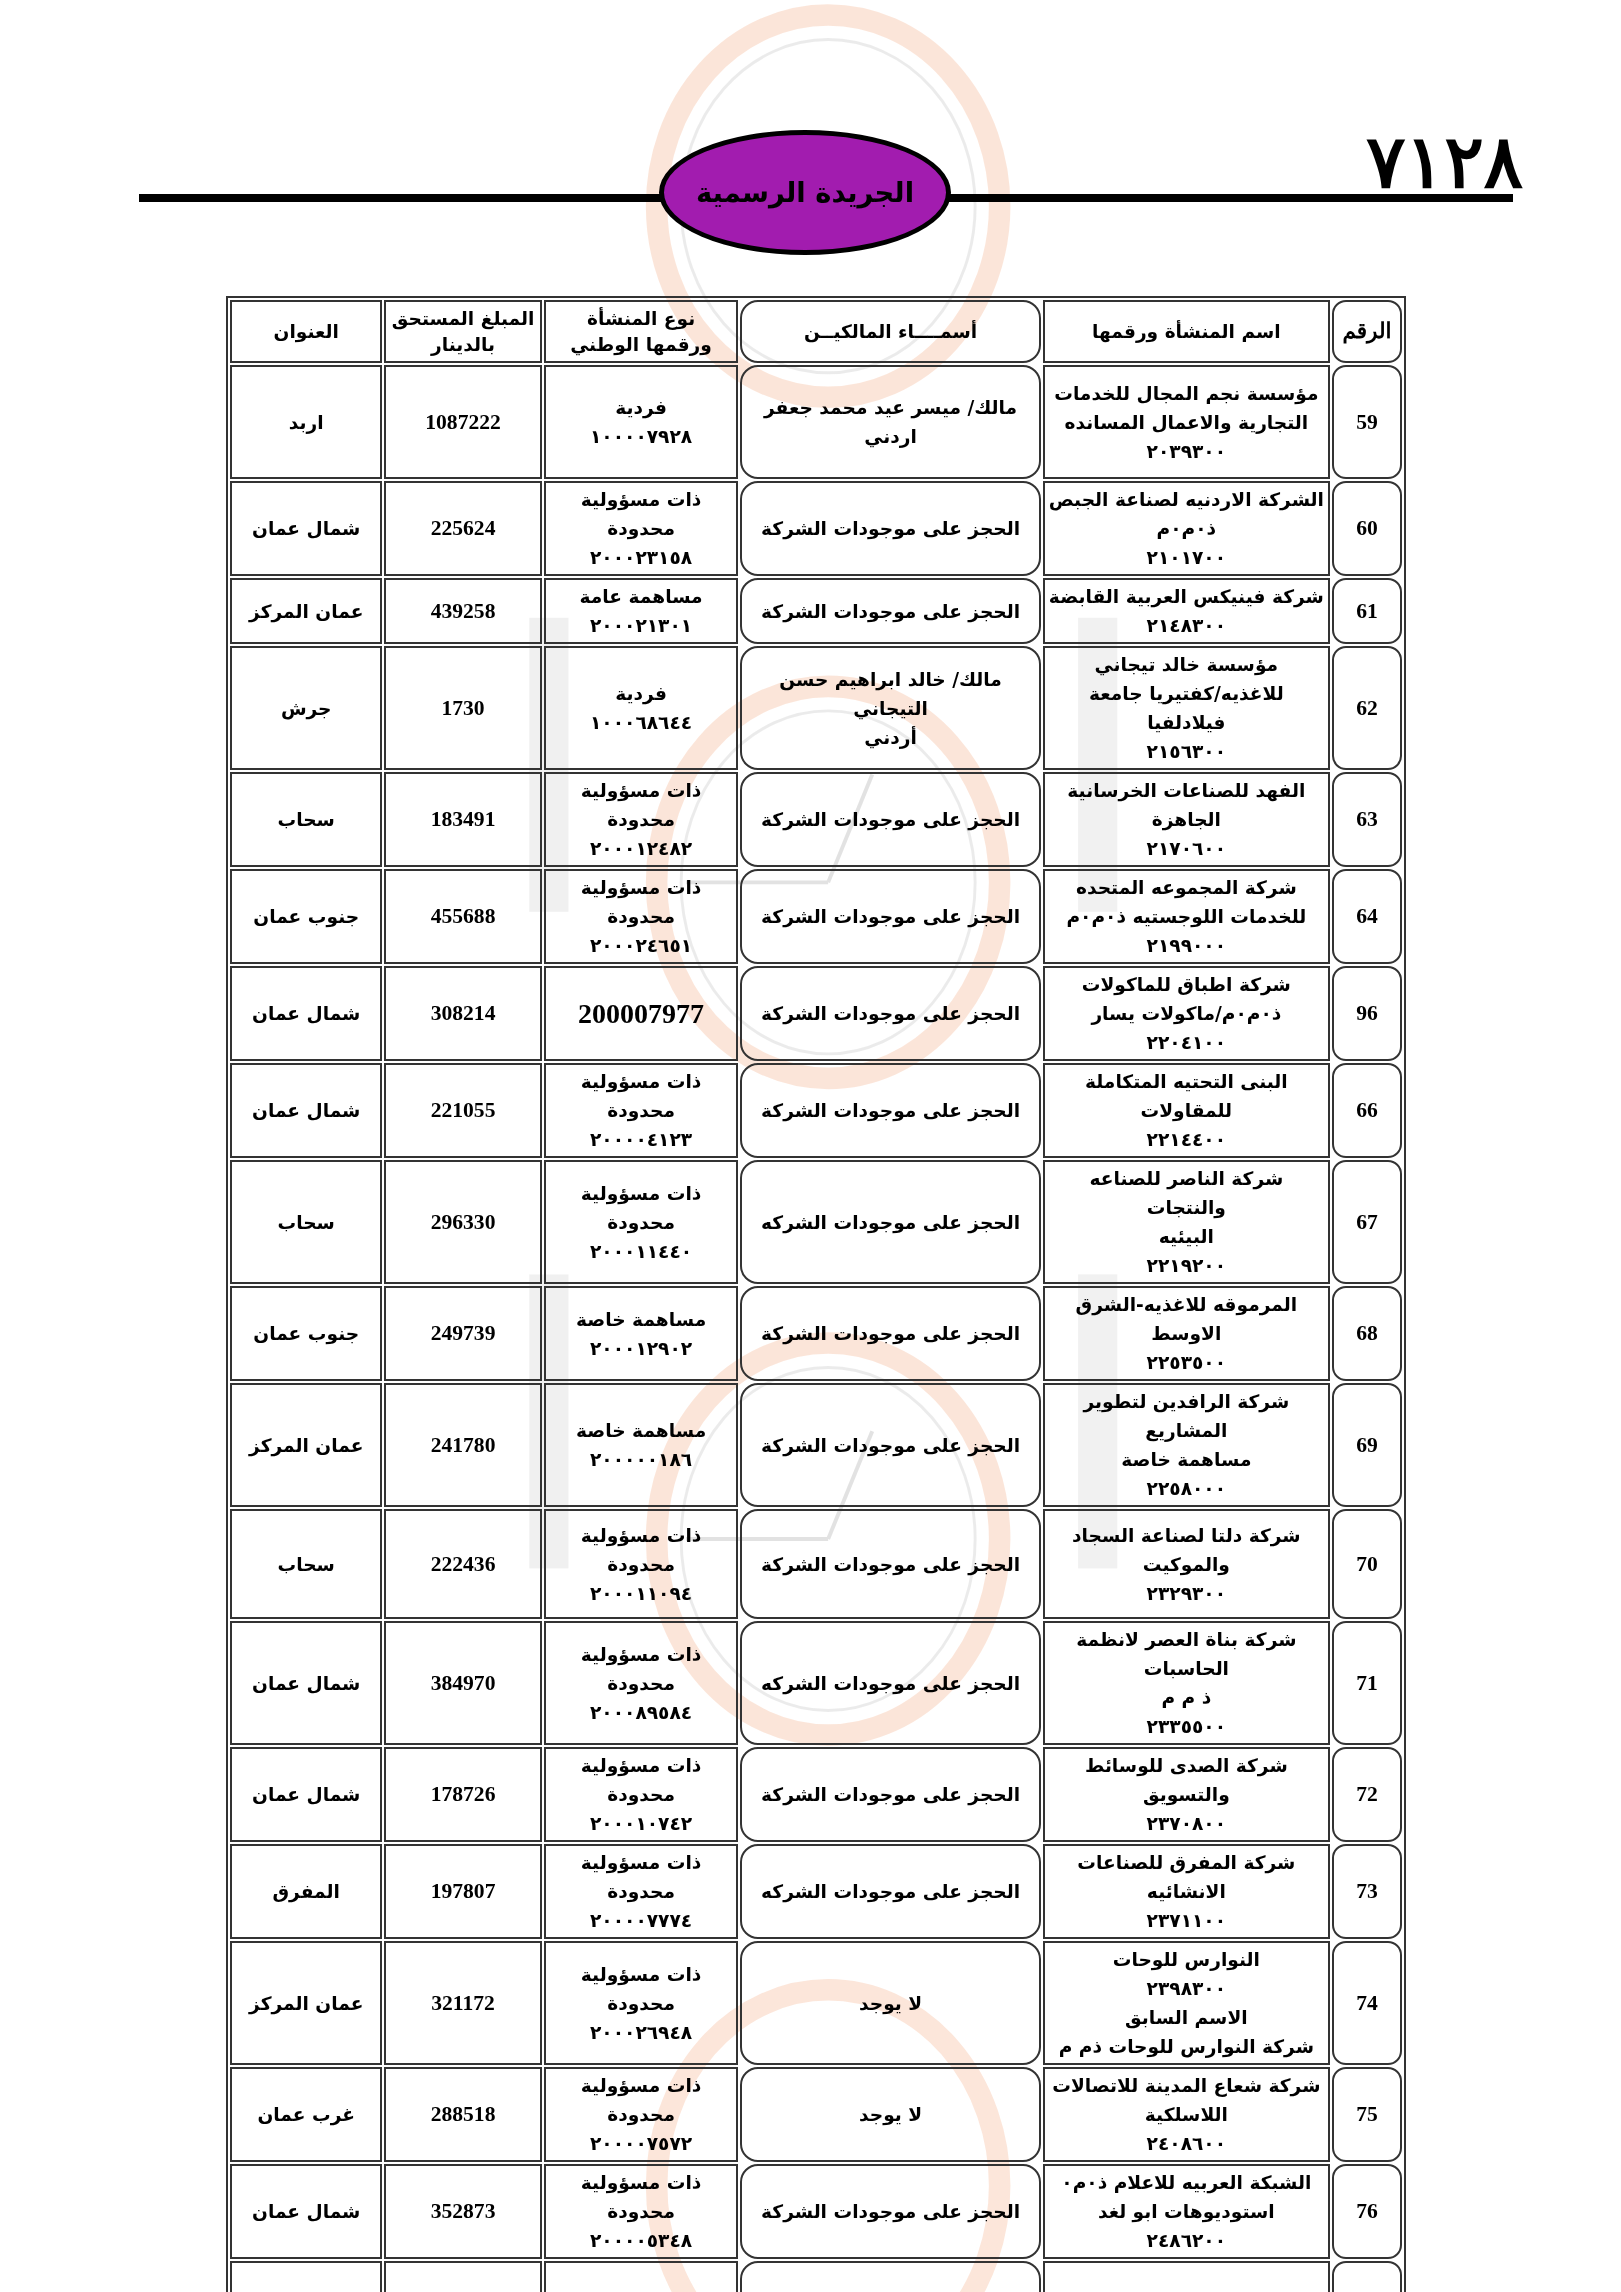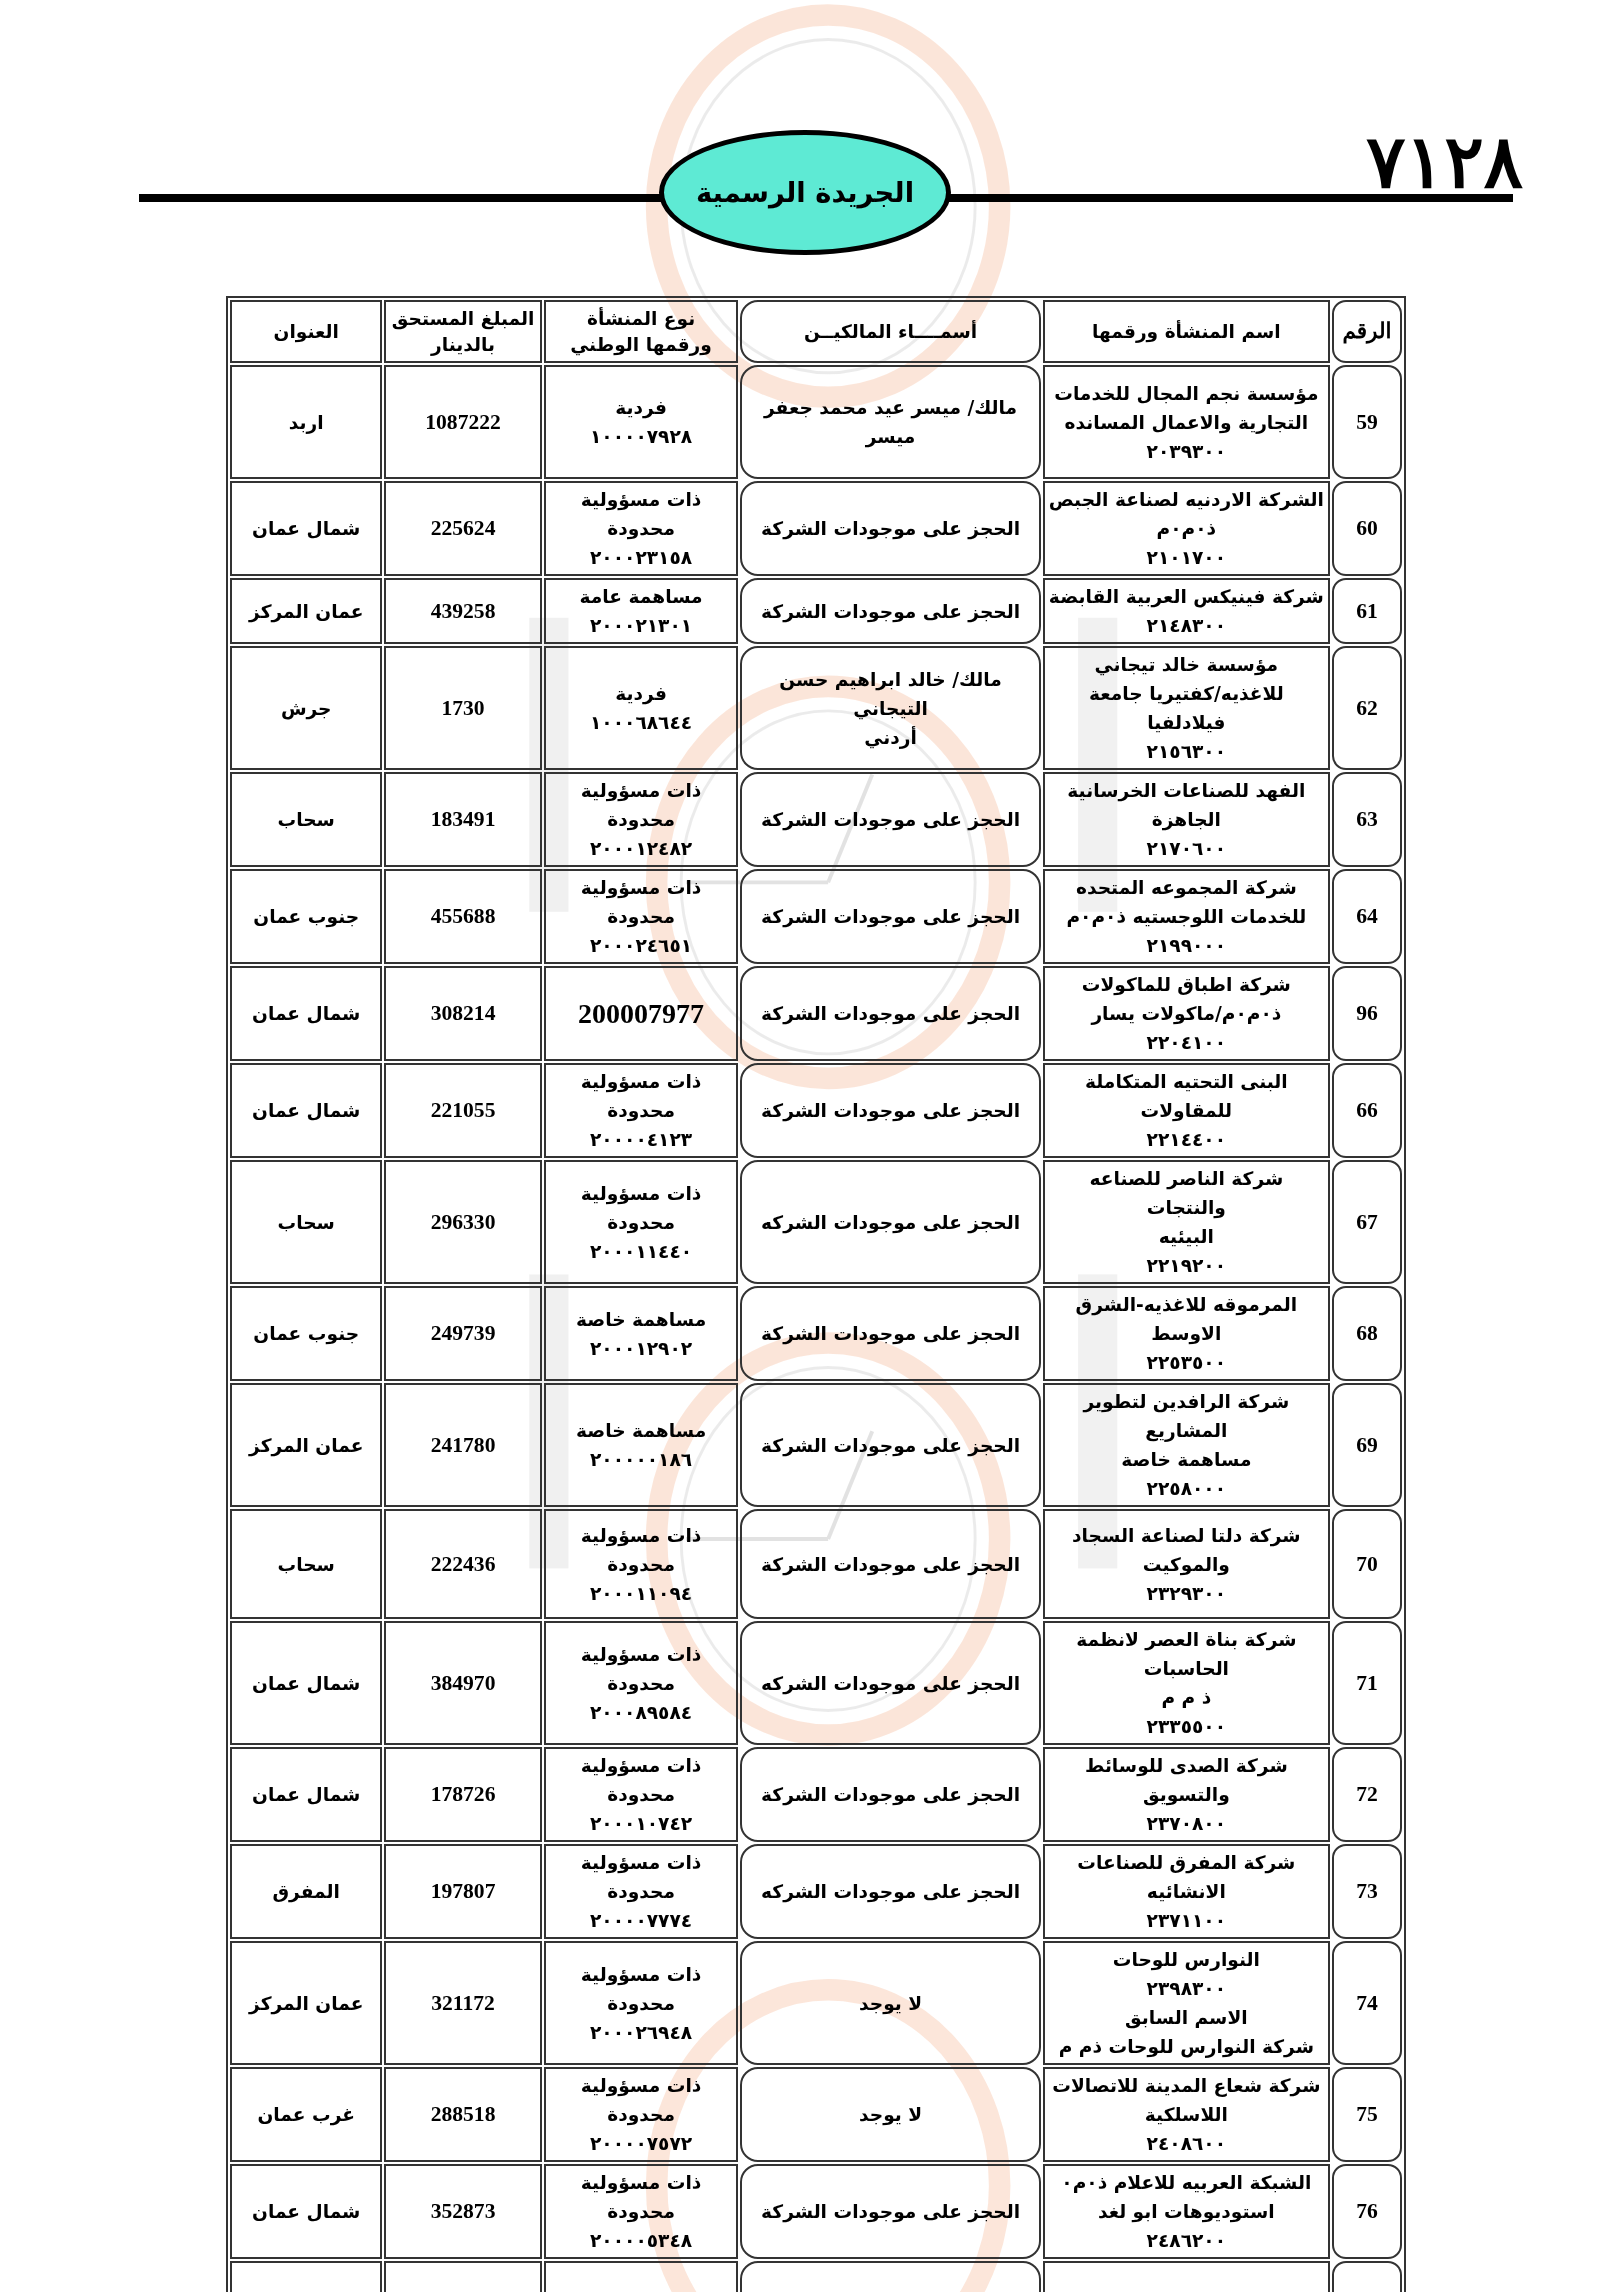--- a/index.html
+++ b/index.html
@@ -15,21 +15,21 @@
     position: absolute; right: 98px; top: 125px;
     font-family: "DejaVu Serif", serif; font-weight: bold;
     font-size: 73px; line-height: 1; letter-spacing: 2px; z-index: 2;
   }
   .header-rule {
     position: absolute; left: 139px; right: 108px; top: 194px;
     height: 7.8px; background: #000; z-index: 2;
   }
   .header-oval {
     position: absolute; left: 659px; top: 130px; width: 292px; height: 125px;
-    border: 5.9px solid #000; border-radius: 50%; background: #5eead4;
+    border: 5.9px solid #000; border-radius: 50%; background: #a21caf;
     box-sizing: border-box; display: flex; align-items: center; justify-content: center;
     z-index: 3;
   }
   .header-oval span { font-weight: bold; font-size: 27.4px; }
   table.gazette {
     position: absolute; left: 226px; top: 296px; width: 1180px;
     border-collapse: separate; border-spacing: 2px;
     border: 2.9px double #333; direction: rtl; z-index: 2;
     background: transparent;
   }
@@ -105,21 +105,21 @@
   <tbody id="rows">
       <tr style="height: 114px;">
         <td class="col-num">59</td>
         <td class="col-name">
           <span class="ln">مؤسسة نجم المجال للخدمات</span>
           <span class="ln">التجارية والاعمال المسانده</span>
           <span class="ln">٢٠٣٩٣٠٠</span>
         </td>
         <td class="col-owners">
           <span class="ln">مالك/ ميسر عيد محمد جعفر</span>
-          <span class="ln">ميسر</span>
+          <span class="ln">اردني</span>
         </td>
         <td class="col-type">
           <span class="ln">فردية</span>
           <span class="ln">١٠٠٠٠٧٩٢٨</span>
         </td>
         <td class="col-amount">1087222</td>
         <td class="col-address">اربد</td>
       </tr>
       <tr style="height: 90px;">
         <td class="col-num">60</td>

